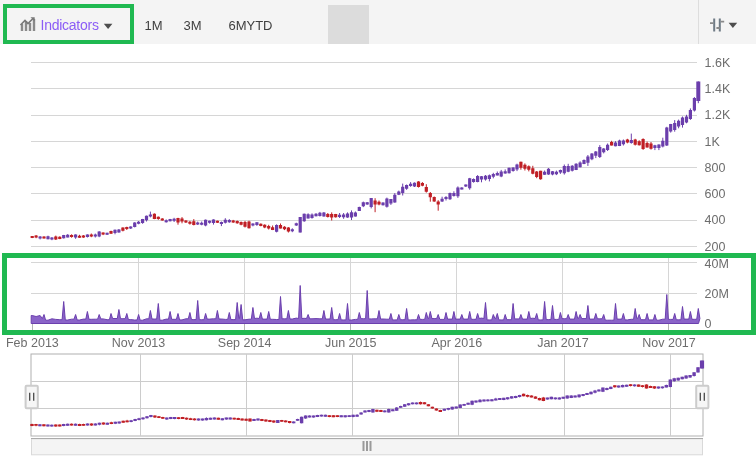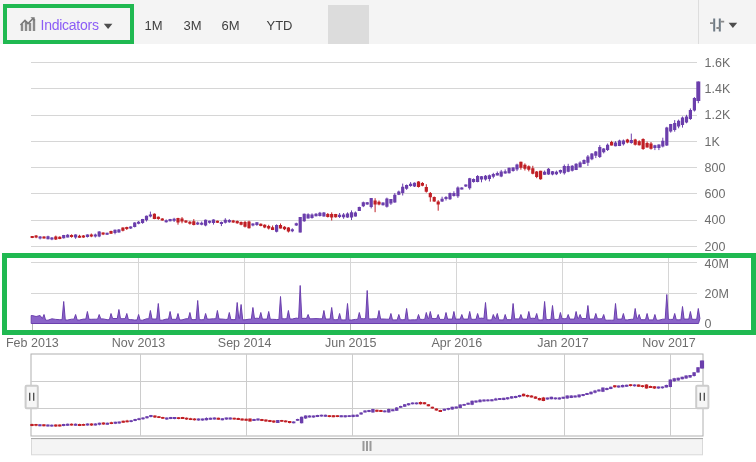--- a/index.html
+++ b/index.html
@@ -53,22 +53,22 @@
 <path d="M31 438.5H703" stroke="#ababab" stroke-width="1.2" fill="none"></path>
 <path d="M363.5 441V451M367 441V451M370.5 441V451" stroke="#9a9a9a" stroke-width="2" fill="none"></path>
 <rect x="25.6" y="385.8" width="12.2" height="22.4" rx="1" fill="#f6f6f6" stroke="#cccccc" stroke-width="2"></rect>
 <path d="M29.7 392.8V400.8M33.7 392.8V400.8" stroke="#4a4a4a" stroke-width="1.3" fill="none"></path>
 <rect x="696.2" y="385.8" width="12.2" height="22.4" rx="1" fill="#f6f6f6" stroke="#cccccc" stroke-width="2"></rect>
 <path d="M700.3 392.8V400.8M704.3 392.8V400.8" stroke="#4a4a4a" stroke-width="1.3" fill="none"></path>
 </svg>
 <div id="ind">Indicators</div>
 <div class="btn" style="left:137px;width:33px">1M</div>
 <div class="btn" style="left:176px;width:33px">3M</div>
-<div class="btn" style="left:214px;width:33px">6M</div>
-<div class="btn" style="left:260px;width:39px">YTD</div>
+<div class="btn" style="left:221px;width:33px">6M</div>
+<div class="btn" style="left:240px;width:39px">YTD</div>
 <svg width="756" height="44" viewBox="0 0 756 44">
  <g stroke="#8a8a8a" fill="none">
   <path d="M22 31V24M26 31V21M30 31V23M34 31V19" stroke-width="2.4"></path>
   <path d="M20.5 25L25 20.5L28 23.5L33 18.5" stroke-width="1.6" stroke="#787878"></path>
   <path d="M30.5 17.3h4.2v4.2z" fill="#787878" stroke="none"></path>
  </g>
  <path d="M103.8 23.7h8.6l-4.3 5.4z" fill="#4d4d4d"></path>
  <g stroke="#6f7b85" fill="none" stroke-width="2">
   <path d="M714.2 18.5V31.5M719.8 18.5V31.5"></path>
   <path d="M710 23.2h3.4M720.8 21.7h3.4M716.4 28h3.4" stroke="#8a8a8a" stroke-width="1.8"></path>

